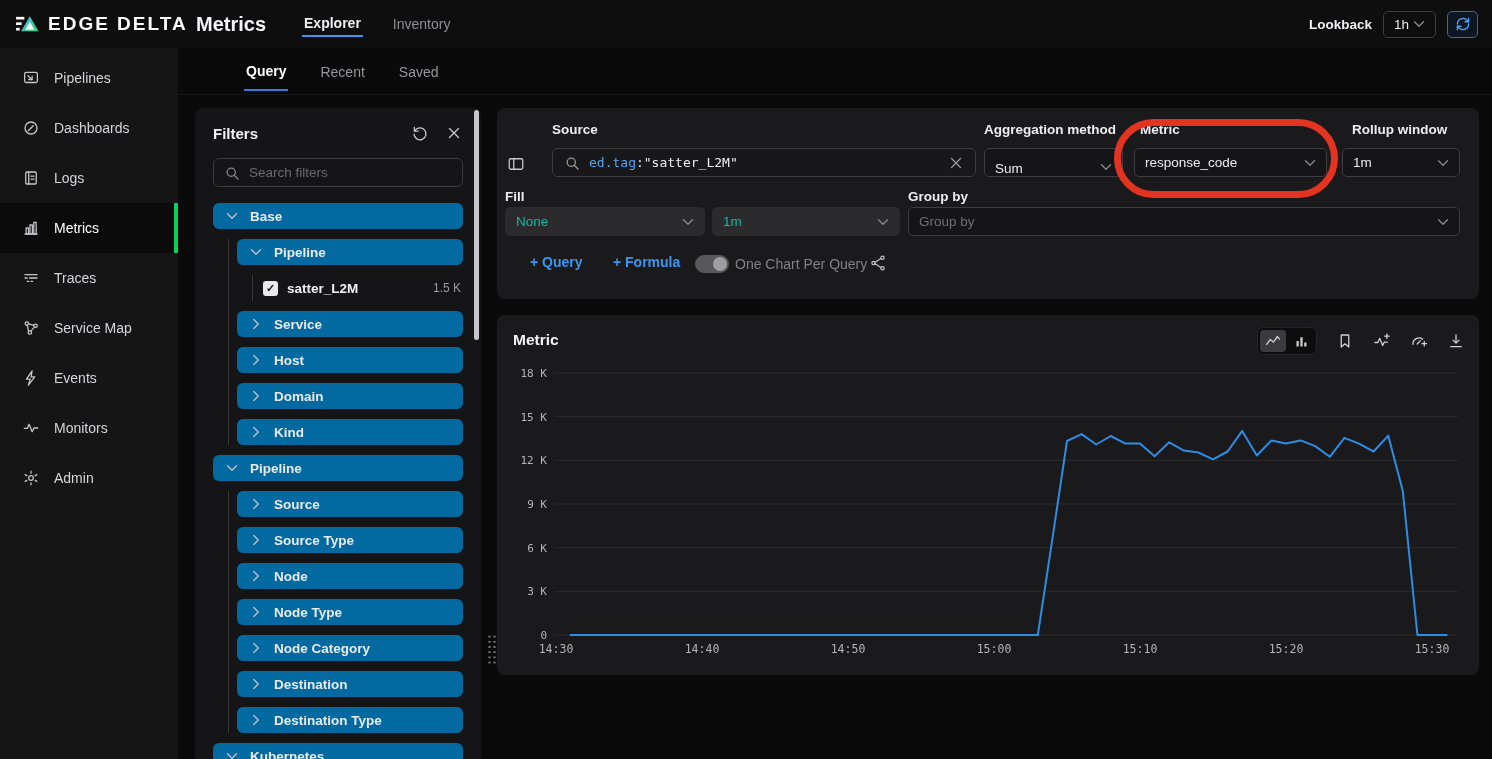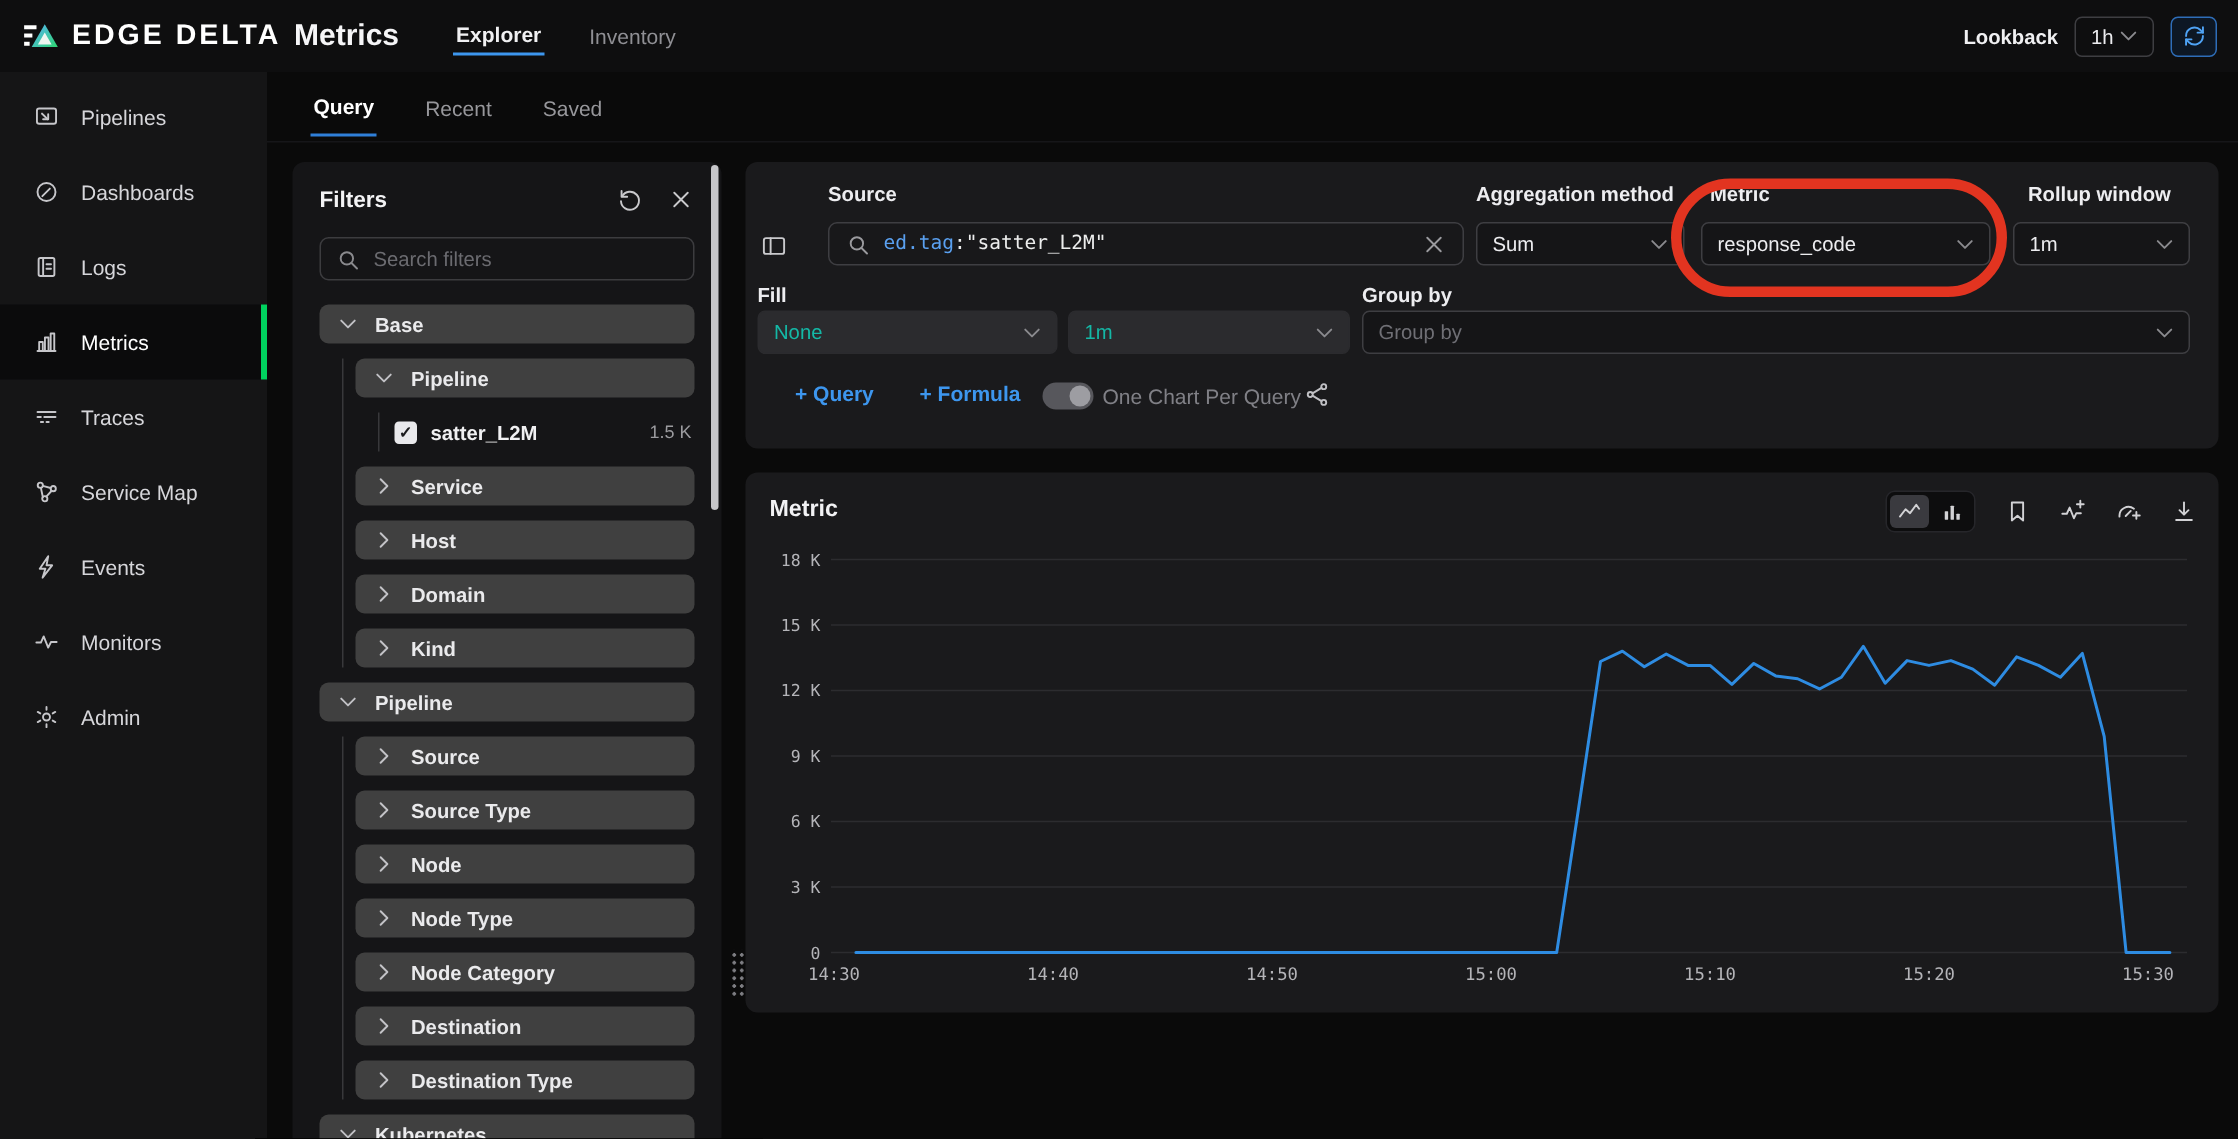--- a/index.html
+++ b/index.html
@@ -29,33 +29,33 @@
   .side-item { position:relative; height:50px; display:flex; align-items:center; padding-left:22px; gap:14px; cursor:pointer; color:#d6d6da; }
   .side-item .icon { color:#c6c6ca; display:flex; }
   .side-item .lbl { font-size:14px; }
   .side-item.active { background:#0b0b0c; color:#ffffff; }
   .side-item.active::after { content:""; position:absolute; right:0; top:0; bottom:0; width:4px; background:#00d25f; }
 
   
   .main { position:absolute; left:178px; top:48px; width:1314px; height:711px; background:#0a0a0a; }
   .main-tabs { position:absolute; left:0; top:0; right:0; height:47px; display:flex; align-items:center; gap:30px; padding-left:29px; border-bottom:1px solid #161619; }
   .main-tab { font-size:14px; color:#97979b; padding:12px 2px 10px; cursor:pointer; }
-  .main-tab.active { color:#fff; font-weight:700; border-bottom:2px solid #2f7fd8; }
+  .main-tab.active { color:#fff; font-weight:700; border-bottom:2px solid #2f7fd8;margin-left:37px; }
 
   
   .filters-panel { position:absolute; left:17px; top:60px; width:286px; height:651px; background:#151517; border-radius:8px 8px 0 0; overflow:hidden; }
   .fp-head { display:flex; align-items:flex-end; padding:16px 18px 0 18px; }
   .fp-title { font-size:15px; font-weight:700; color:#f2f2f4; }
   .fp-actions { margin-left:auto; display:flex; gap:16px; color:#c9c9cc; }
   .fp-actions .icon { cursor:pointer; display:flex; }
   .fp-search { margin:16px 18px 16px 18px; height:29px; display:flex; align-items:center; gap:8px; border:1px solid #3c3c3f; border-radius:6px; padding:0 9px; color:#8a8a8e; }
   .fp-search input { flex:1; background:transparent; border:none; outline:none; color:#e8e8ea; font-size:13.5px; font-family:"Liberation Sans", sans-serif; }
   .fp-search input::placeholder { color:#6b6b70; }
   .f-tree { padding:0 18px; }
-  .f-row { height:26px; margin-bottom:10px; background:#404040; border-radius:6px; display:flex; align-items:center; gap:9px; padding:0 10px; cursor:pointer; }
+  .f-row { height:26px; margin-bottom:10px; background:#0369a1; border-radius:6px; display:flex; align-items:center; gap:9px; padding:0 10px; cursor:pointer; }
   .f-row .lbl { font-size:13.5px; font-weight:700; color:#eaeaec; }
   .f-row .icon { color:#c2c2c6; display:flex; }
   .f-children { margin-left:15px; border-left:1px solid #38383b; padding-left:8px; }
   .f-check-row { height:26px; margin-bottom:10px; display:flex; align-items:center; gap:9px; padding:0 2px; cursor:pointer; }
   .checkbox { width:15px; height:15px; border-radius:3px; background:#e9e9ec; display:flex; align-items:center; justify-content:center; font-size:11px; font-weight:900; color:#1b1b1d; }
   .f-check-row .lbl { font-size:13.5px; font-weight:700; color:#f0f0f2; }
   .f-check-row .count { margin-left:auto; font-size:12px; color:#9b9b9f; }
   .fp-scroll-thumb { position:absolute; right:2px; top:2px; width:5px; height:230px; background:#c6c6c9; border-radius:3px; cursor:pointer; }
 
   .drag-handle { position:absolute; left:308px; top:585px; width:10px; height:32px; cursor:col-resize;
@@ -428,21 +428,21 @@
         <span><span class="q-prefix">ed.tag</span><span class="q-rest">:"satter_L2M"</span></span>
         <span class="q-clear icon">
             <svg viewBox="0 0 24 24" width="18" height="18" fill="none" stroke="currentColor" stroke-width="1.7" stroke-linecap="round" stroke-linejoin="round">
               <line x1="6" y1="6" x2="18" y2="18"></line>
               <line x1="18" y1="6" x2="6" y2="18"></line>
             </svg>
           </span>
       </div>
 
       <span class="abs fld-label" style="left:487px; top:14px;">Aggregation method</span>
-      <div class="abs sel" style="left:487px; top:40px; width:139px;">
+      <div class="abs sel" style="left:487px; top:40px; width:139px;align-items:flex-end;">
         <span>Sum</span>
         <span class="chev icon">
             <svg viewBox="0 0 24 24" width="18" height="18" fill="none" stroke="currentColor" stroke-width="1.7" stroke-linecap="round" stroke-linejoin="round">
               <polyline points="6 9 12 15 18 9"></polyline>
             </svg>
           </span>
       </div>
 
       <span class="abs fld-label" style="left:643px; top:14px;">Metric</span>
       <div class="abs sel" style="left:637px; top:40px; width:193px;">

